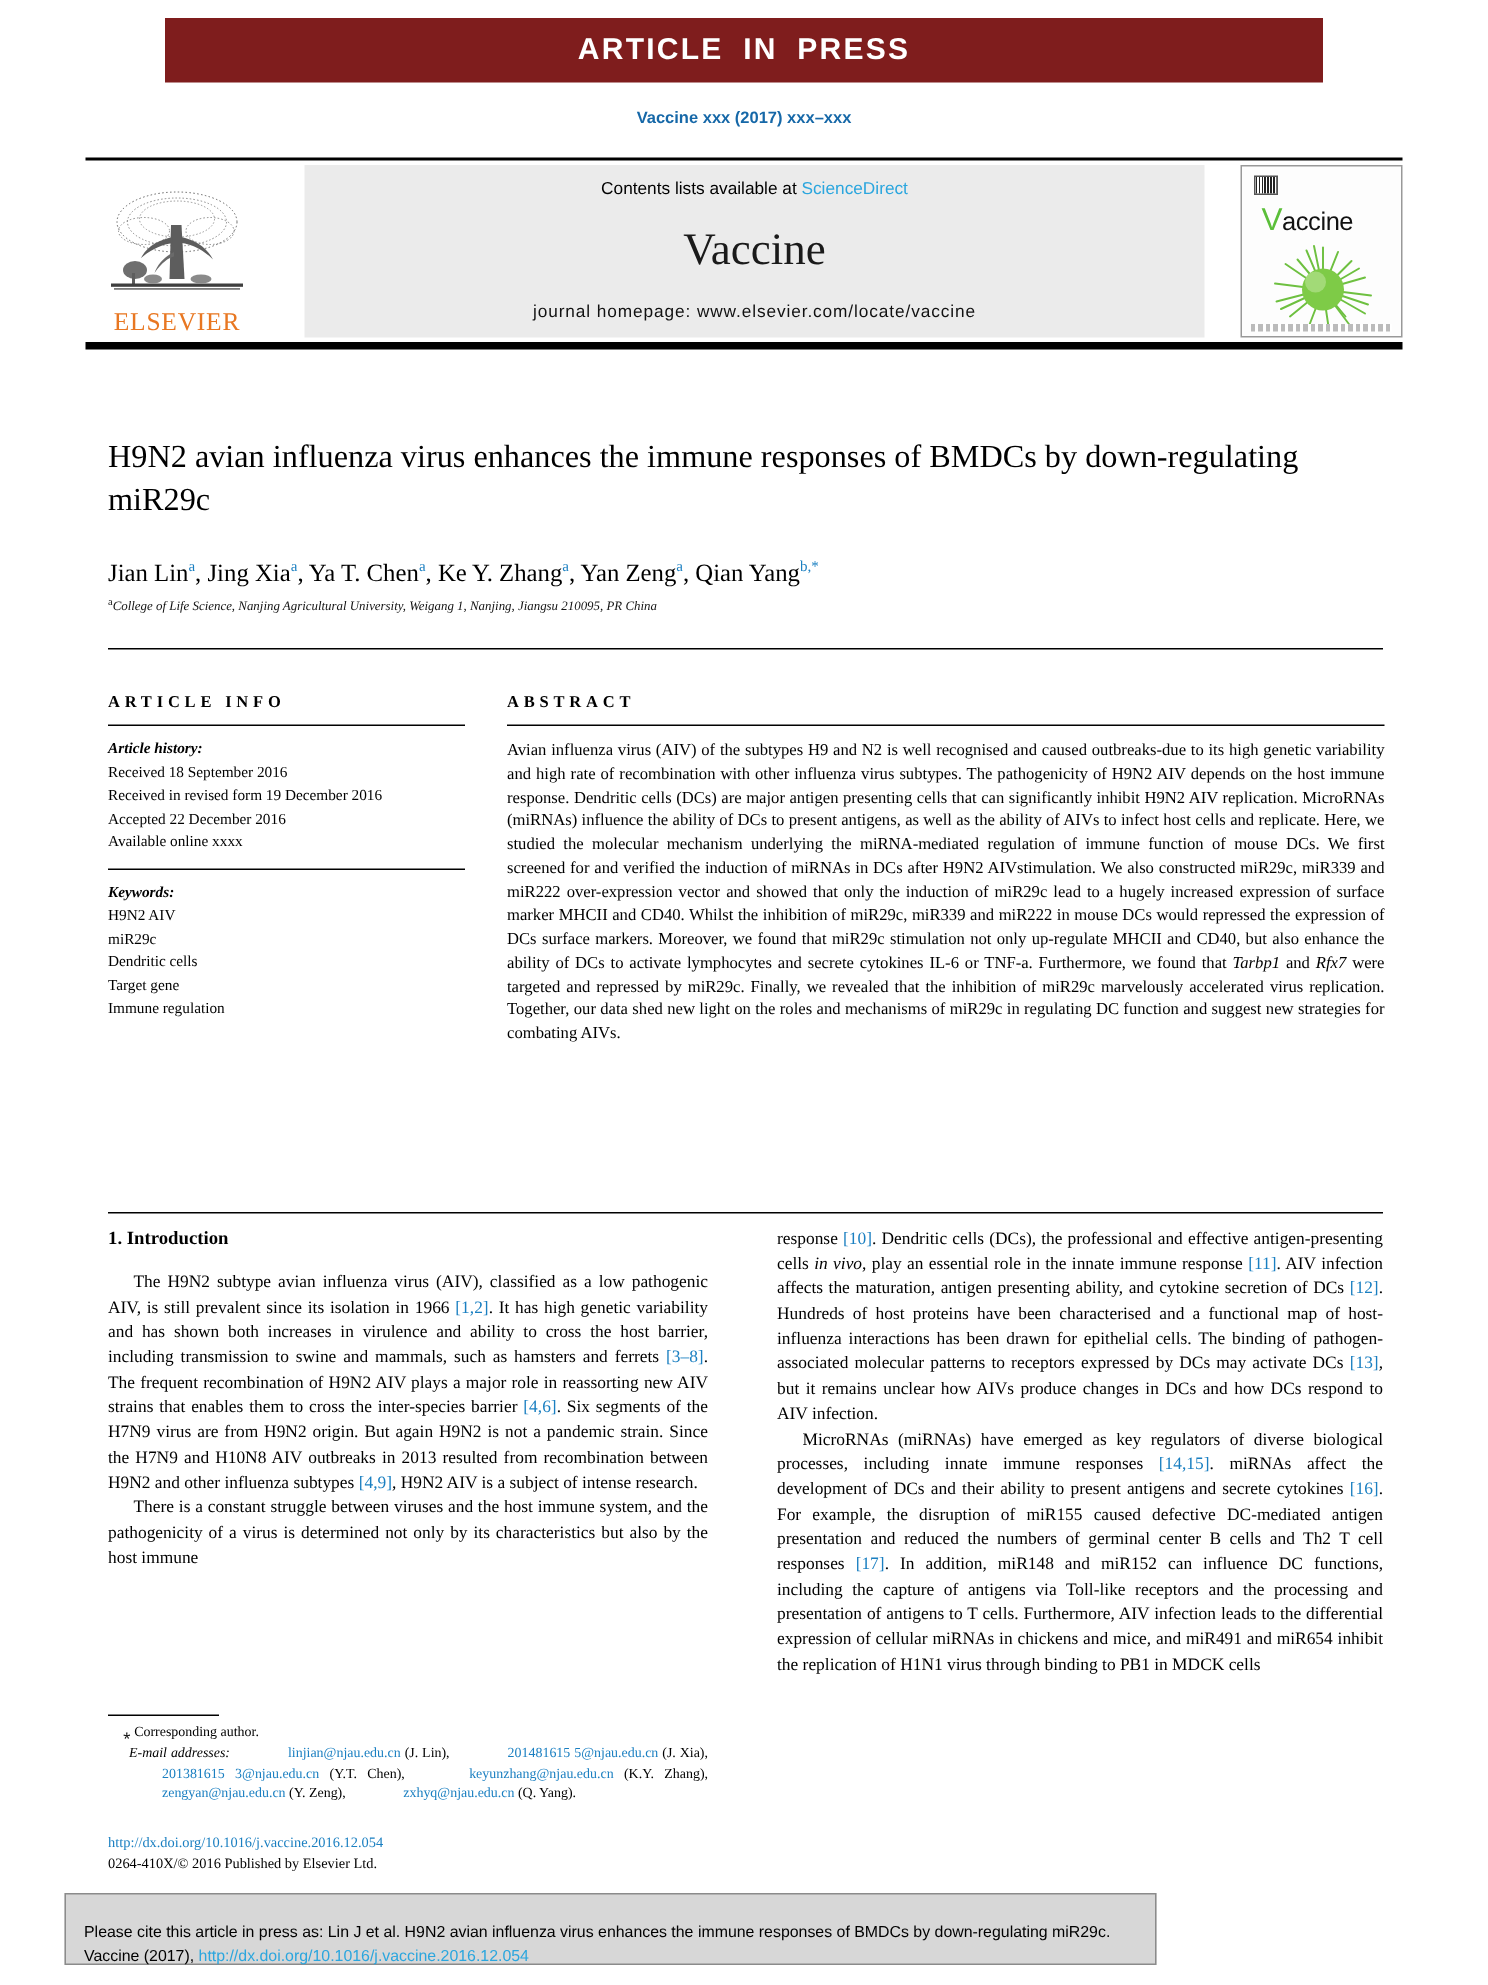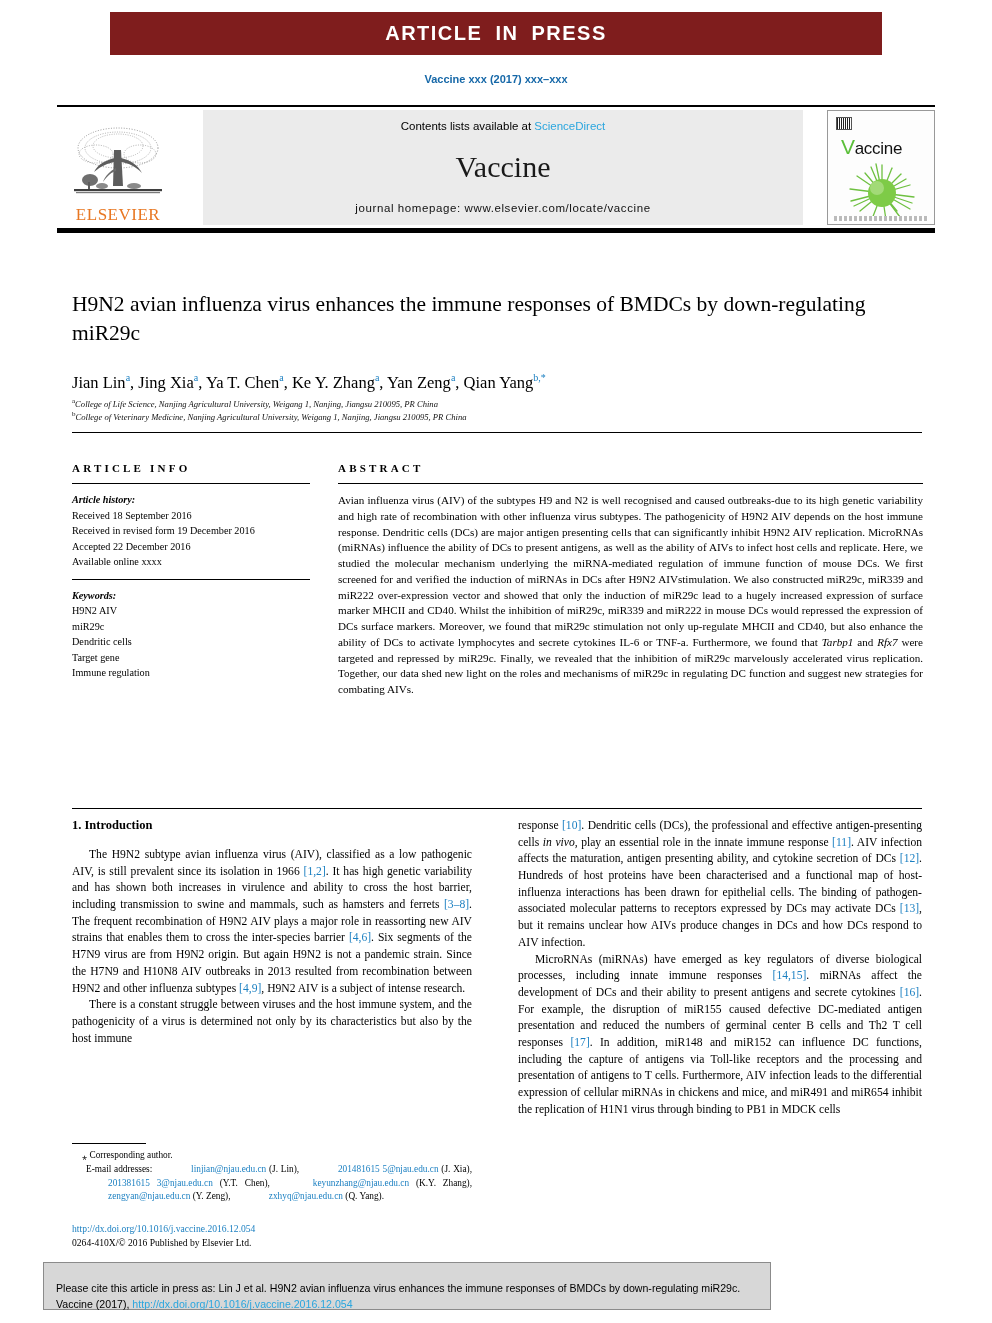--- a/index.html
+++ b/index.html
@@ -206,21 +206,21 @@
   .foot-rule {
     position: absolute; left: 72px; top: 1143px;
     width: 74px; height: 1px; background: #000;
   }
   .footnote {
     position: absolute; left: 72px; top: 1149px; width: 400px;
     font-family: "Liberation Serif", serif;
     font-size: 9.3px; line-height: 1.48;
     text-align: justify; color: #000;
   }
-  .footnote .em { }
+  .footnote .em { font-style: italic; }
   .footnote a, .mail { color: #1a7fc1; text-decoration: none; margin-left: 36px; }
   .doi-block {
     position: absolute; left: 72px; top: 1222px; width: 400px;
     font-family: "Liberation Serif", serif;
     font-size: 9.6px; line-height: 1.5;
   }
   .doi-block .doi { color: #1a7fc1; }
 
   
   .cite-box {
@@ -309,21 +309,20 @@
         <circle cx="37" cy="29" r="7" fill="#a8dd80" opacity="0.85"></circle>
       </svg>
       <div class="cover-caption"></div>
     </div>
   </div>
   <div class="mast-rule-bottom"></div>
 
   <h1 class="title">H9N2 avian influenza virus enhances the immune responses of BMDCs by down-regulating miR29c</h1>
   <div class="authors">Jian Lin<sup>a</sup>, Jing Xia<sup>a</sup>, Ya T. Chen<sup>a</sup>, Ke Y. Zhang<sup>a</sup>, Yan Zeng<sup>a</sup>, Qian Yang<sup>b,*</sup></div>
   <div class="affil affil-a"><sup>a</sup><span>College of Life Science, Nanjing Agricultural University, Weigang 1, Nanjing, Jiangsu 210095, PR China</span></div>
-  <div class="affil affil-b"><sup>b</sup><span>College of Veterinary Medicine, Nanjing Agricultural University, Weigang 1, Nanjing, Jiangsu 210095, PR China</span></div>
   <div class="rule-under-authors"></div>
 
   <div class="info-col">
     <div class="sec-head">ARTICLE INFO</div>
     <div class="info-rule"></div>
     <div class="info-body">
       <div class="it">Article history:</div>
       <div>Received 18 September 2016</div>
       <div>Received in revised form 19 December 2016</div>
       <div>Accepted 22 December 2016</div>

